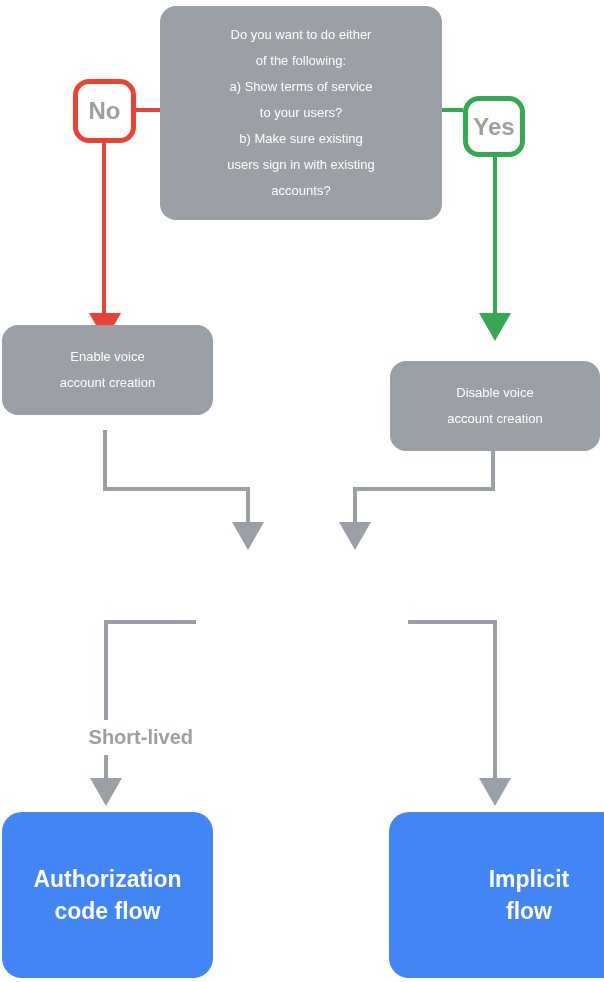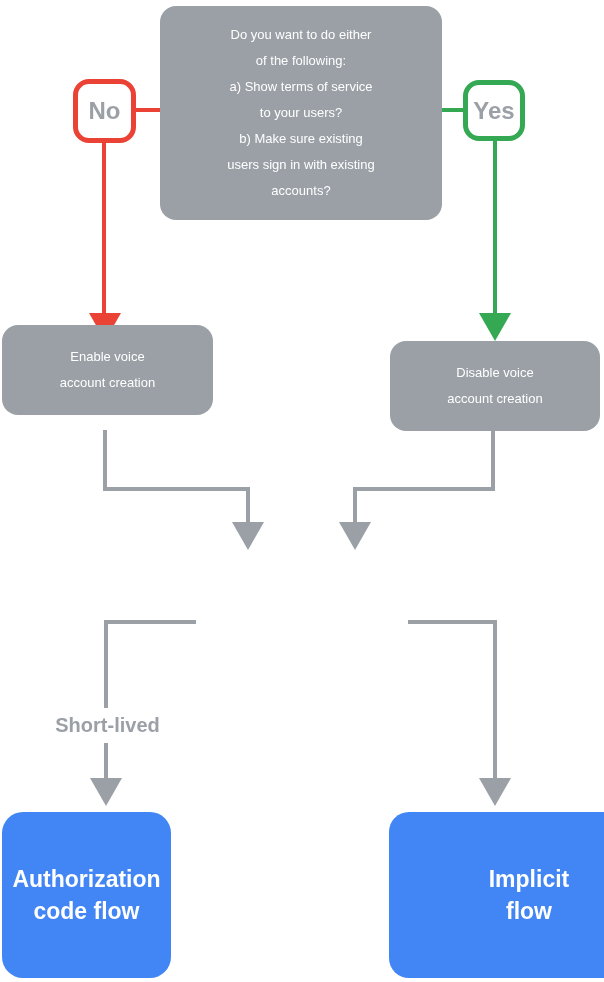--- a/index.html
+++ b/index.html
@@ -49,21 +49,21 @@
     position:absolute;width:0;height:0;
     border-left:16px solid transparent;
     border-right:16px solid transparent;
     border-top:28px solid var(--gray);
   }
   .arrowhead.red{border-top-color:var(--red);}
   .arrowhead.green{border-top-color:var(--green);}
   .path-label{
     position:absolute;
     background:var(--white);
-    display:flex;align-items:center;justify-content:center;
+    display:flex;align-items:center;justify-content:flex-end;margin-top:12px;
   }
   .path-label-text{
     color:var(--labeltext);
     font-size:20px;font-weight:bold;
   }
   .terminal{
     position:absolute;
     background:var(--blue);
     border-radius:20px;
     display:flex;align-items:center;justify-content:center;
@@ -71,32 +71,32 @@
   }
   .terminal-text{
     color:var(--white);
     font-size:23px;line-height:32px;font-weight:bold;
     white-space:pre-line;
   }
 
   
   #q1{left:160px;top:6px;width:282px;height:214px;}
   #badge-no{left:73px;top:79px;width:63px;height:64px;border:5px solid var(--red);}
-  #badge-yes{left:463px;top:80px;width:62px;height:61px;border:5px solid var(--green);}
+  #badge-yes{left:463px;top:96px;width:62px;height:61px;border:5px solid var(--green);}
 
   #line-no-h{left:136px;top:108px;width:24px;height:4px;}
   #line-no-v{left:102px;top:140px;width:4px;height:175px;}
   #arrow-no{left:89px;top:313px;}
 
   #line-yes-h{left:440px;top:108px;width:23px;height:4px;}
   #line-yes-v{left:493px;top:139px;width:4px;height:176px;}
   #arrow-yes{left:479px;top:313px;}
 
   #node-enable{left:2px;top:325px;width:211px;height:90px;}
-  #node-disable{left:390px;top:341px;width:210px;height:90px;}
+  #node-disable{left:390px;top:361px;width:210px;height:90px;}
 
   #line-enable-v1{left:103px;top:430px;width:4px;height:61px;}
   #line-enable-h{left:103px;top:487px;width:147px;height:4px;}
   #line-enable-v2{left:246px;top:487px;width:4px;height:37px;}
   #arrow-enable{left:232px;top:522px;}
 
   #line-disable-v1{left:491px;top:430px;width:4px;height:61px;}
   #line-disable-h{left:353px;top:487px;width:142px;height:4px;}
   #line-disable-v2{left:353px;top:487px;width:4px;height:37px;}
   #arrow-disable{left:339px;top:522px;}
@@ -106,21 +106,21 @@
   #line-short-h{left:104px;top:620px;width:92px;height:4px;}
   #line-short-v{left:104px;top:620px;width:4px;height:160px;}
   #arrow-short{left:90px;top:778px;}
   #label-short{left:22px;top:708px;width:171px;height:35px;}
 
   #line-long-h{left:408px;top:620px;width:89px;height:4px;}
   #line-long-v{left:493px;top:620px;width:4px;height:160px;}
   #arrow-long{left:479px;top:778px;}
   #label-long{left:410px;top:708px;width:172px;height:35px;}
 
-  #terminal-auth{left:2px;top:812px;width:169px;height:166px;border-radius:21px;}
+  #terminal-auth{left:2px;top:812px;width:211px;height:166px;}
   #terminal-implicit{left:389px;top:812px;width:208px;height:166px;padding-left:36px;}
 </style>
 </head>
 <body>
 
 <div class="diagram">
 
   <div class="line red" id="line-no-h"></div>
   <div class="line red" id="line-no-v"></div>
   <div class="line green" id="line-yes-h"></div>

